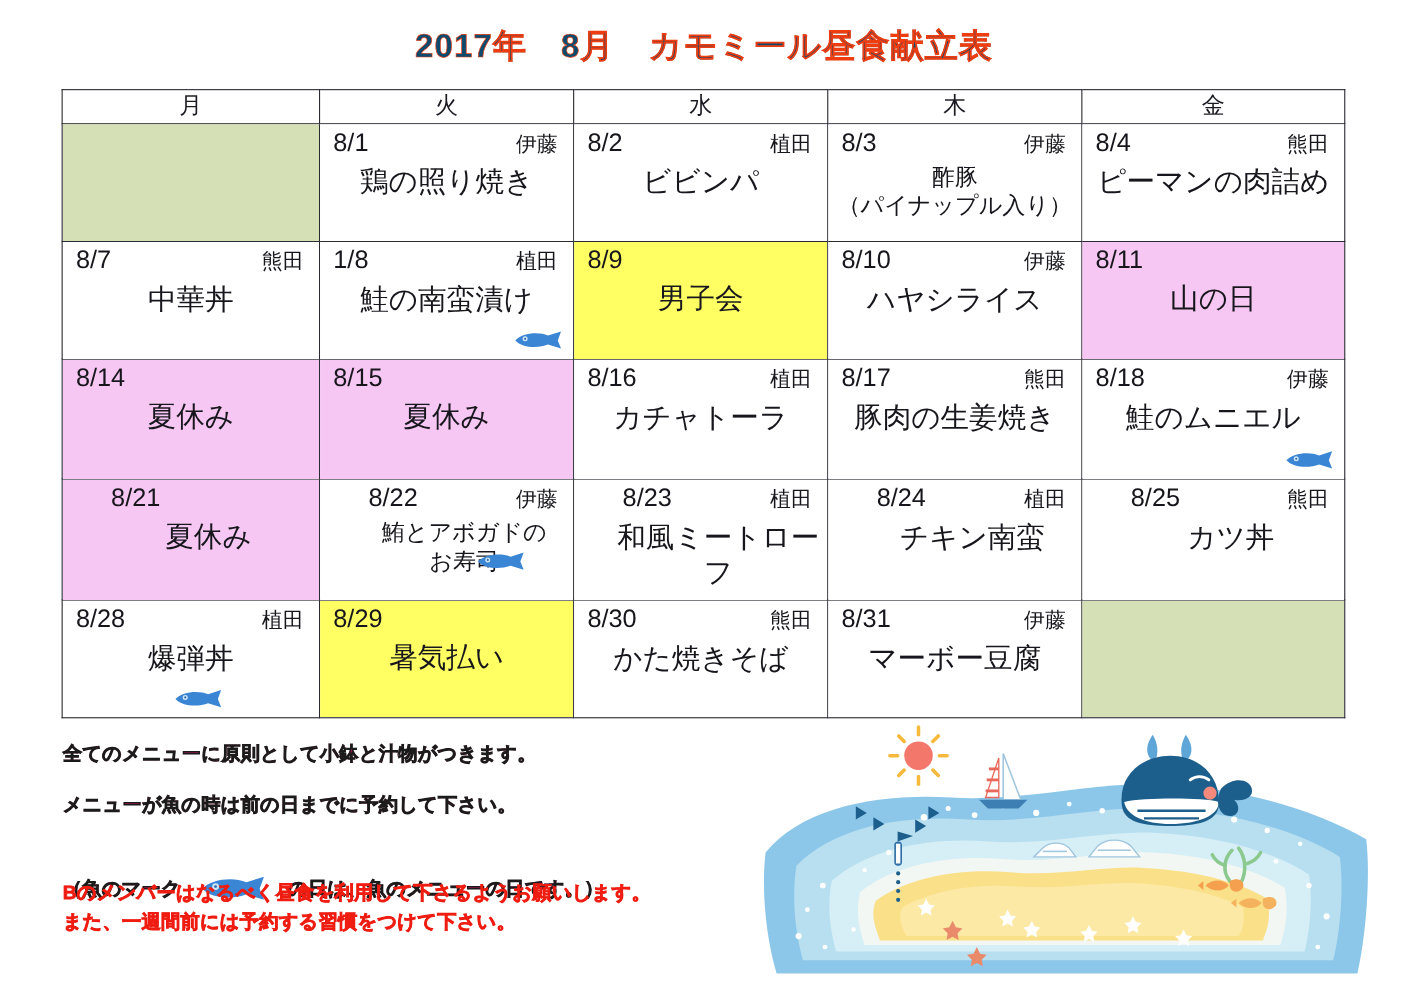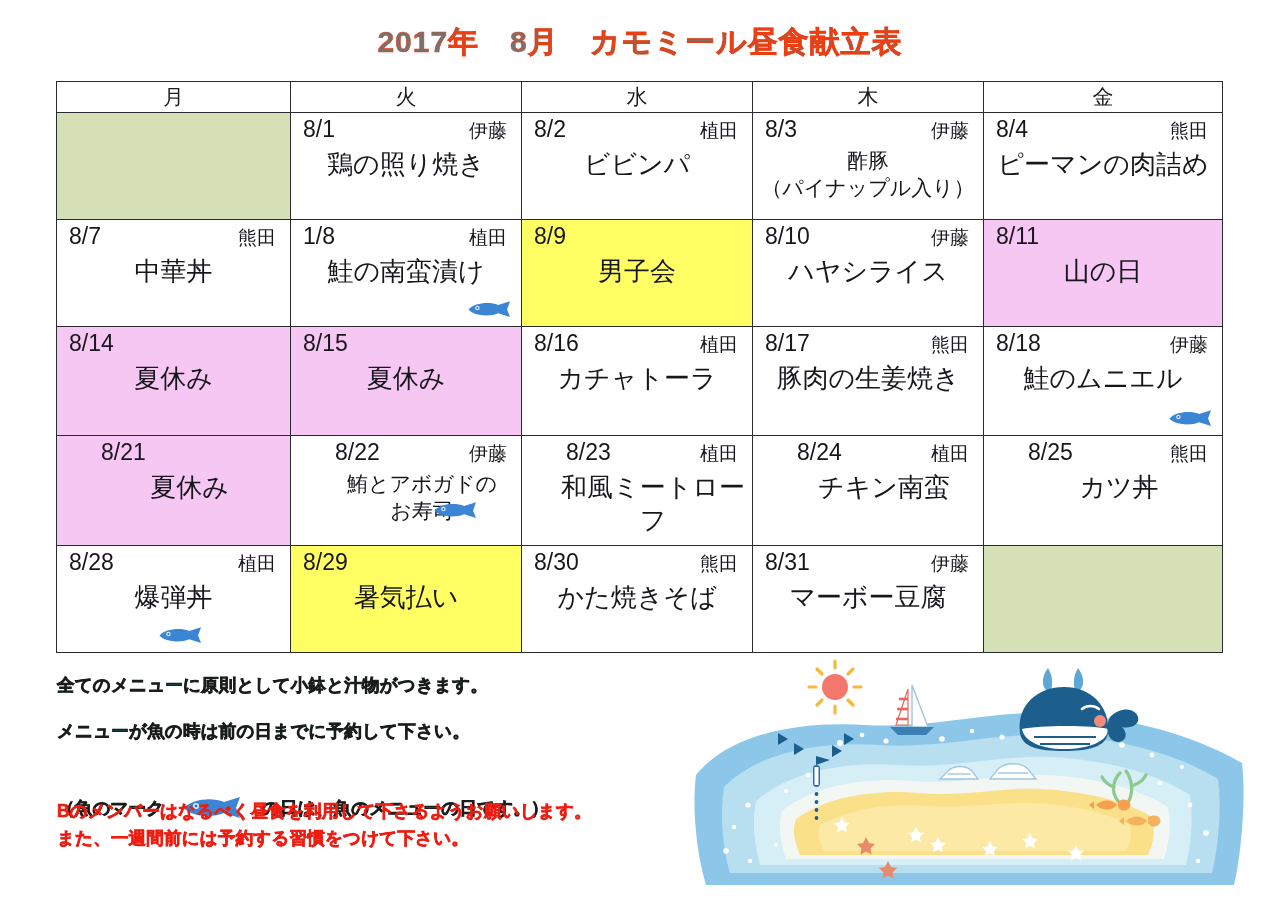--- a/index.html
+++ b/index.html
@@ -9,21 +9,21 @@
     font-family: "Liberation Sans", "DejaVu Sans", sans-serif;
     overflow: hidden;
   }
   #page { position: relative; width: 1280px; height: 905px; background:#fff; }
 
   
   .title {
     position: absolute; top: 22px; left: 0; width: 1280px;
     text-align: center;
     font-size: 30px; font-weight: bold; letter-spacing: 1px;
-    color: #737373;
+    color: #0c4a6e;
     -webkit-text-stroke: 0.6px #ee3d11;
     white-space: pre;
   }
 
   
   .cal {
     position: absolute; left: 56px; top: 81px;
     width: 1166px;
     border-collapse: collapse;
     table-layout: fixed;
@@ -84,21 +84,21 @@
   .fish-slot.pos-c { right: 42px; bottom: 26px; }
   .fish-slot.pos-m { left: 50%; margin-left: -16px; bottom: 8px; }
 
   .fish { display: block; }
 
   
   .notes {
     position: absolute; left: 57px; top: 672px; width: 660px;
   }
   .note-line {
-    font-size: 17.5px; font-weight: bold; color: #0f766e;
+    font-size: 17.5px; font-weight: bold; color: #be185d;
     -webkit-text-stroke: 0.7px #1b1b1b;
     line-height: 1.5; letter-spacing: 0.2px; white-space: pre;
   }
   .note-gap { height: 20px; }
   .note-inline { display: flex; align-items: center; white-space: pre; }
 
   .red-notes {
     position: absolute; left: 57px; top: 798px; width: 680px;
   }
   .red-line {

